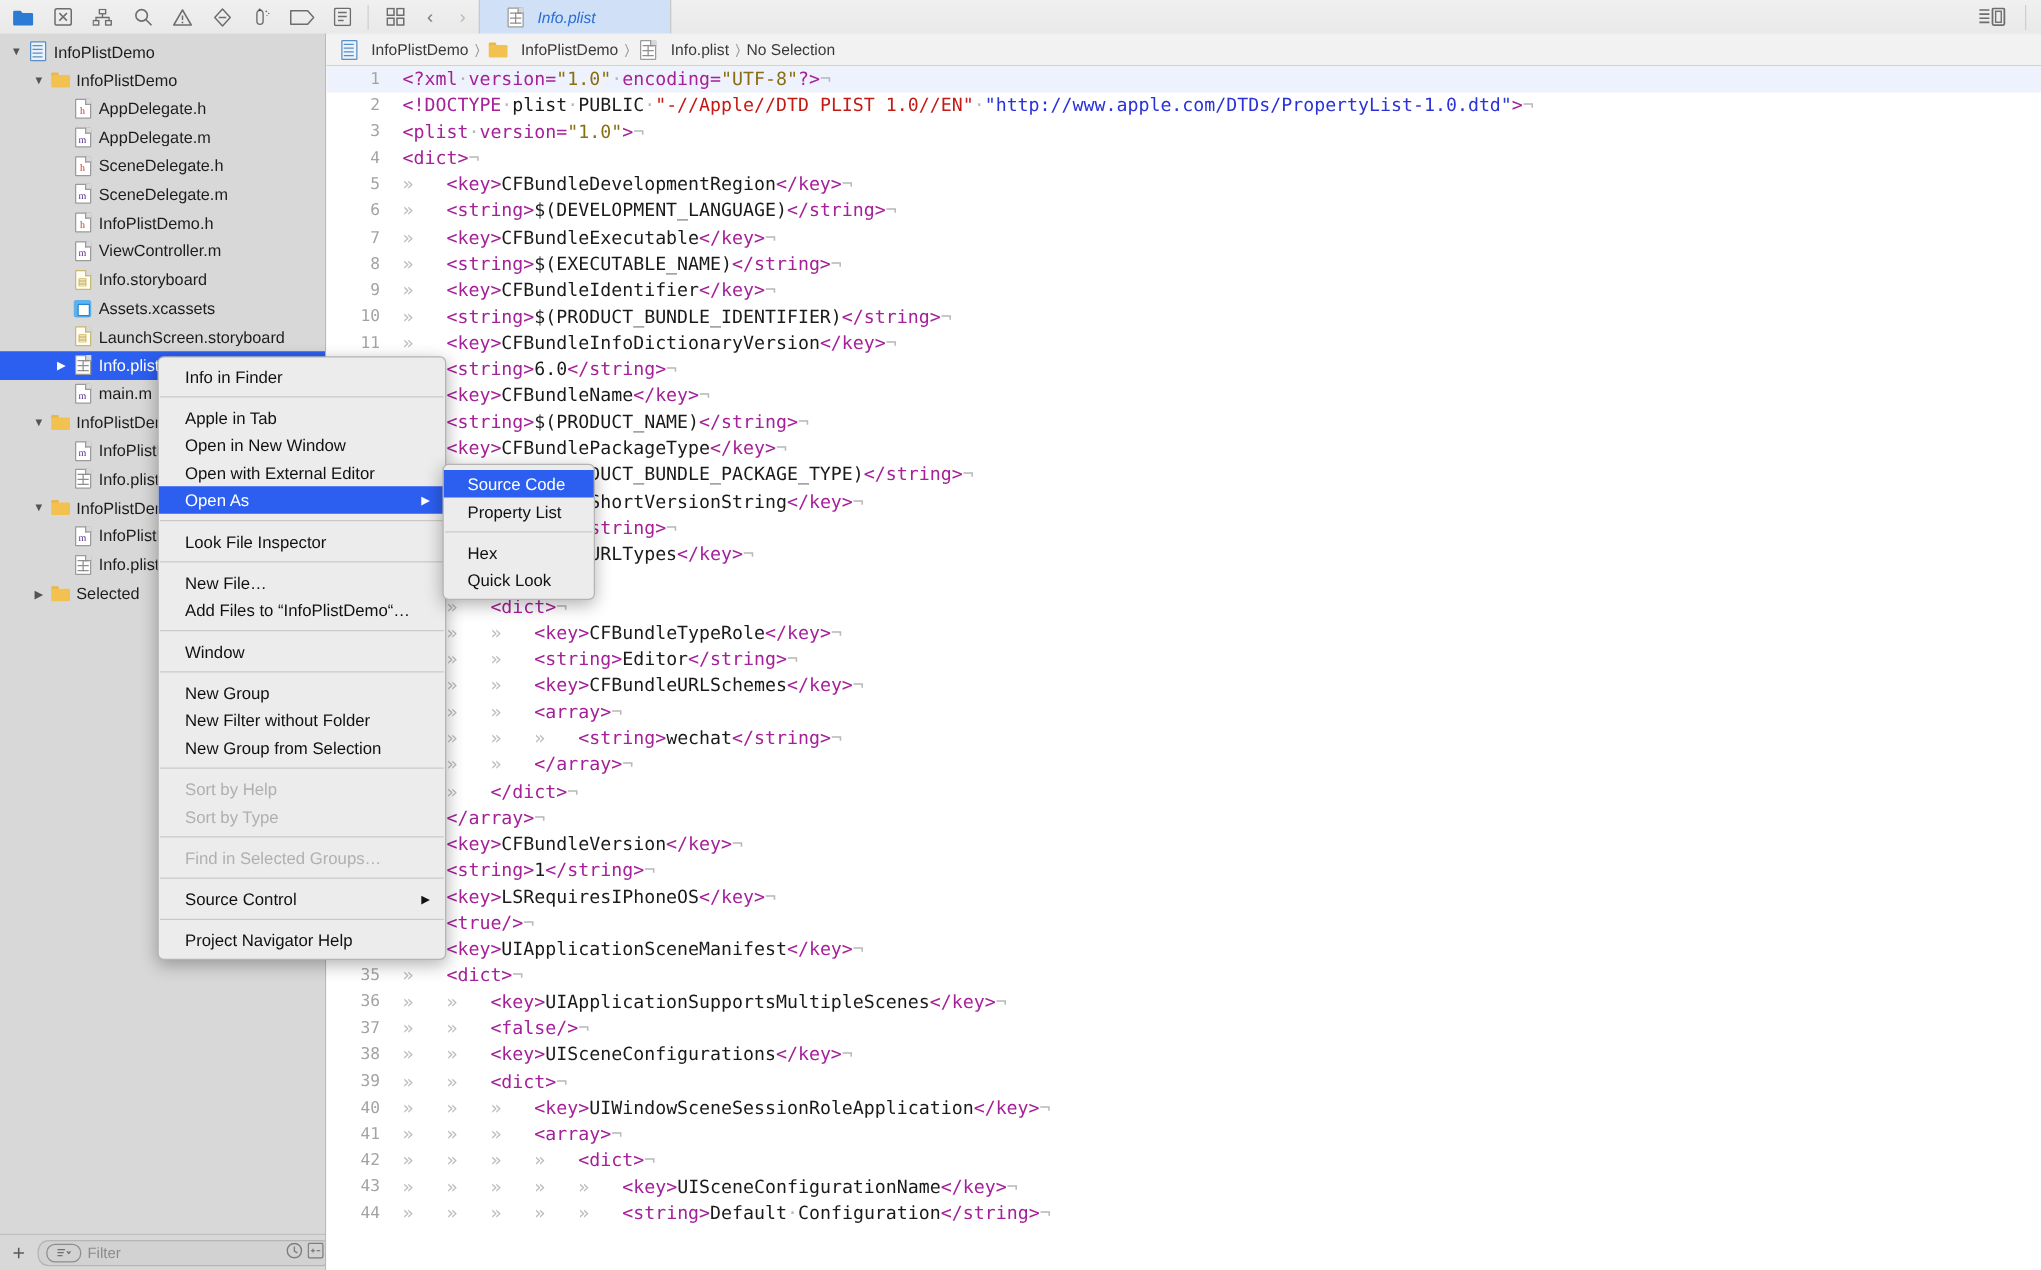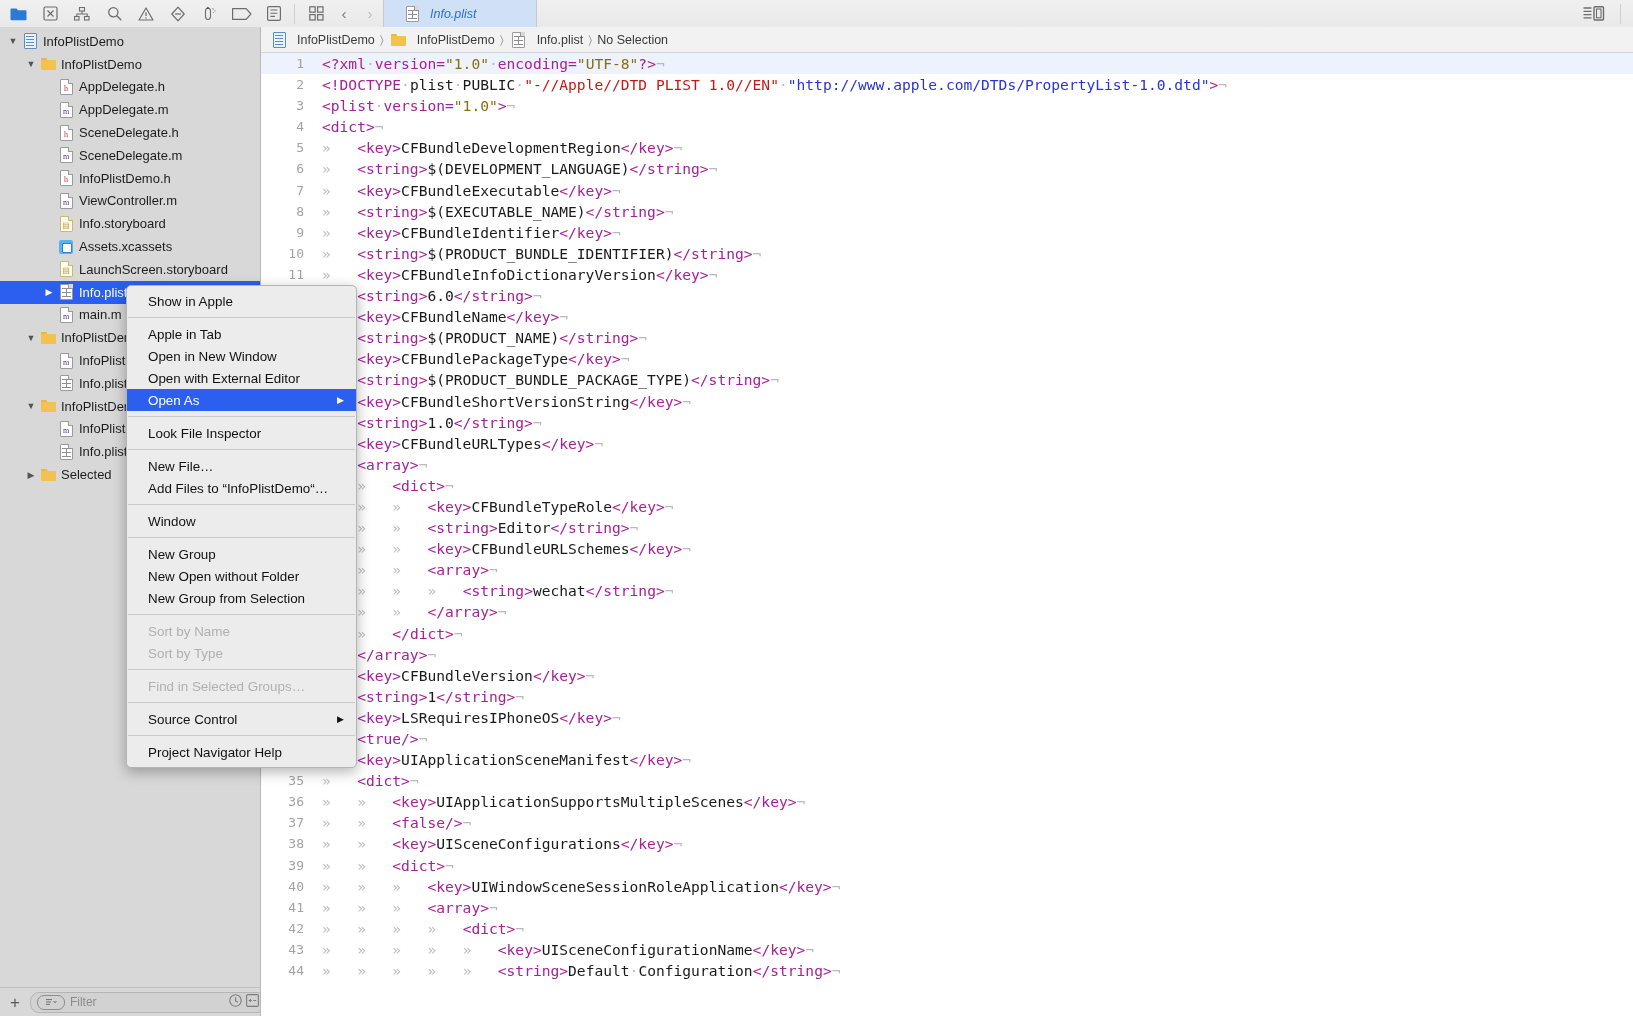--- a/index.html
+++ b/index.html
@@ -591,21 +591,21 @@
         <span class="chev">〉</span>
         <span class="crumb">
           <span>No Selection</span>
         </span>
       </div>
     <div class="code" id="code"><div class="cline cur"><span class="gut">1</span><span class="ctext"><span class="tag">&lt;?xml</span><span class="inv">·</span><span class="tag">version=</span><span class="attr">"1.0"</span><span class="inv">·</span><span class="tag">encoding=</span><span class="attr">"UTF-8"</span><span class="tag">?&gt;</span><span class="inv">¬</span></span></div><div class="cline"><span class="gut">2</span><span class="ctext"><span class="tag">&lt;!DOCTYPE</span><span class="inv">·</span><span class="txt">plist</span><span class="inv">·</span><span class="txt">PUBLIC</span><span class="inv">·</span><span class="str">"-//Apple//DTD PLIST 1.0//EN"</span><span class="inv">·</span><span class="url">"http://www.apple.com/DTDs/PropertyList-1.0.dtd"</span><span class="tag">&gt;</span><span class="inv">¬</span></span></div><div class="cline"><span class="gut">3</span><span class="ctext"><span class="tag">&lt;plist</span><span class="inv">·</span><span class="tag">version=</span><span class="attr">"1.0"</span><span class="tag">&gt;</span><span class="inv">¬</span></span></div><div class="cline"><span class="gut">4</span><span class="ctext"><span class="tag">&lt;dict&gt;</span><span class="inv">¬</span></span></div><div class="cline"><span class="gut">5</span><span class="ctext"><span class="tabm">»</span>   <span class="tag">&lt;key&gt;</span><span class="txt">CFBundleDevelopmentRegion</span><span class="tag">&lt;/key&gt;</span><span class="inv">¬</span></span></div><div class="cline"><span class="gut">6</span><span class="ctext"><span class="tabm">»</span>   <span class="tag">&lt;string&gt;</span><span class="txt">$(DEVELOPMENT_LANGUAGE)</span><span class="tag">&lt;/string&gt;</span><span class="inv">¬</span></span></div><div class="cline"><span class="gut">7</span><span class="ctext"><span class="tabm">»</span>   <span class="tag">&lt;key&gt;</span><span class="txt">CFBundleExecutable</span><span class="tag">&lt;/key&gt;</span><span class="inv">¬</span></span></div><div class="cline"><span class="gut">8</span><span class="ctext"><span class="tabm">»</span>   <span class="tag">&lt;string&gt;</span><span class="txt">$(EXECUTABLE_NAME)</span><span class="tag">&lt;/string&gt;</span><span class="inv">¬</span></span></div><div class="cline"><span class="gut">9</span><span class="ctext"><span class="tabm">»</span>   <span class="tag">&lt;key&gt;</span><span class="txt">CFBundleIdentifier</span><span class="tag">&lt;/key&gt;</span><span class="inv">¬</span></span></div><div class="cline"><span class="gut">10</span><span class="ctext"><span class="tabm">»</span>   <span class="tag">&lt;string&gt;</span><span class="txt">$(PRODUCT_BUNDLE_IDENTIFIER)</span><span class="tag">&lt;/string&gt;</span><span class="inv">¬</span></span></div><div class="cline"><span class="gut">11</span><span class="ctext"><span class="tabm">»</span>   <span class="tag">&lt;key&gt;</span><span class="txt">CFBundleInfoDictionaryVersion</span><span class="tag">&lt;/key&gt;</span><span class="inv">¬</span></span></div><div class="cline"><span class="gut">12</span><span class="ctext"><span class="tabm">»</span>   <span class="tag">&lt;string&gt;</span><span class="txt">6.0</span><span class="tag">&lt;/string&gt;</span><span class="inv">¬</span></span></div><div class="cline"><span class="gut">13</span><span class="ctext"><span class="tabm">»</span>   <span class="tag">&lt;key&gt;</span><span class="txt">CFBundleName</span><span class="tag">&lt;/key&gt;</span><span class="inv">¬</span></span></div><div class="cline"><span class="gut">14</span><span class="ctext"><span class="tabm">»</span>   <span class="tag">&lt;string&gt;</span><span class="txt">$(PRODUCT_NAME)</span><span class="tag">&lt;/string&gt;</span><span class="inv">¬</span></span></div><div class="cline"><span class="gut">15</span><span class="ctext"><span class="tabm">»</span>   <span class="tag">&lt;key&gt;</span><span class="txt">CFBundlePackageType</span><span class="tag">&lt;/key&gt;</span><span class="inv">¬</span></span></div><div class="cline"><span class="gut">16</span><span class="ctext"><span class="tabm">»</span>   <span class="tag">&lt;string&gt;</span><span class="txt">$(PRODUCT_BUNDLE_PACKAGE_TYPE)</span><span class="tag">&lt;/string&gt;</span><span class="inv">¬</span></span></div><div class="cline"><span class="gut">17</span><span class="ctext"><span class="tabm">»</span>   <span class="tag">&lt;key&gt;</span><span class="txt">CFBundleShortVersionString</span><span class="tag">&lt;/key&gt;</span><span class="inv">¬</span></span></div><div class="cline"><span class="gut">18</span><span class="ctext"><span class="tabm">»</span>   <span class="tag">&lt;string&gt;</span><span class="txt">1.0</span><span class="tag">&lt;/string&gt;</span><span class="inv">¬</span></span></div><div class="cline"><span class="gut">19</span><span class="ctext"><span class="tabm">»</span>   <span class="tag">&lt;key&gt;</span><span class="txt">CFBundleURLTypes</span><span class="tag">&lt;/key&gt;</span><span class="inv">¬</span></span></div><div class="cline"><span class="gut">20</span><span class="ctext"><span class="tabm">»</span>   <span class="tag">&lt;array&gt;</span><span class="inv">¬</span></span></div><div class="cline"><span class="gut">21</span><span class="ctext"><span class="tabm">»</span>   <span class="tabm">»</span>   <span class="tag">&lt;dict&gt;</span><span class="inv">¬</span></span></div><div class="cline"><span class="gut">22</span><span class="ctext"><span class="tabm">»</span>   <span class="tabm">»</span>   <span class="tabm">»</span>   <span class="tag">&lt;key&gt;</span><span class="txt">CFBundleTypeRole</span><span class="tag">&lt;/key&gt;</span><span class="inv">¬</span></span></div><div class="cline"><span class="gut">23</span><span class="ctext"><span class="tabm">»</span>   <span class="tabm">»</span>   <span class="tabm">»</span>   <span class="tag">&lt;string&gt;</span><span class="txt">Editor</span><span class="tag">&lt;/string&gt;</span><span class="inv">¬</span></span></div><div class="cline"><span class="gut">24</span><span class="ctext"><span class="tabm">»</span>   <span class="tabm">»</span>   <span class="tabm">»</span>   <span class="tag">&lt;key&gt;</span><span class="txt">CFBundleURLSchemes</span><span class="tag">&lt;/key&gt;</span><span class="inv">¬</span></span></div><div class="cline"><span class="gut">25</span><span class="ctext"><span class="tabm">»</span>   <span class="tabm">»</span>   <span class="tabm">»</span>   <span class="tag">&lt;array&gt;</span><span class="inv">¬</span></span></div><div class="cline"><span class="gut">26</span><span class="ctext"><span class="tabm">»</span>   <span class="tabm">»</span>   <span class="tabm">»</span>   <span class="tabm">»</span>   <span class="tag">&lt;string&gt;</span><span class="txt">wechat</span><span class="tag">&lt;/string&gt;</span><span class="inv">¬</span></span></div><div class="cline"><span class="gut">27</span><span class="ctext"><span class="tabm">»</span>   <span class="tabm">»</span>   <span class="tabm">»</span>   <span class="tag">&lt;/array&gt;</span><span class="inv">¬</span></span></div><div class="cline"><span class="gut">28</span><span class="ctext"><span class="tabm">»</span>   <span class="tabm">»</span>   <span class="tag">&lt;/dict&gt;</span><span class="inv">¬</span></span></div><div class="cline"><span class="gut">29</span><span class="ctext"><span class="tabm">»</span>   <span class="tag">&lt;/array&gt;</span><span class="inv">¬</span></span></div><div class="cline"><span class="gut">30</span><span class="ctext"><span class="tabm">»</span>   <span class="tag">&lt;key&gt;</span><span class="txt">CFBundleVersion</span><span class="tag">&lt;/key&gt;</span><span class="inv">¬</span></span></div><div class="cline"><span class="gut">31</span><span class="ctext"><span class="tabm">»</span>   <span class="tag">&lt;string&gt;</span><span class="txt">1</span><span class="tag">&lt;/string&gt;</span><span class="inv">¬</span></span></div><div class="cline"><span class="gut">32</span><span class="ctext"><span class="tabm">»</span>   <span class="tag">&lt;key&gt;</span><span class="txt">LSRequiresIPhoneOS</span><span class="tag">&lt;/key&gt;</span><span class="inv">¬</span></span></div><div class="cline"><span class="gut">33</span><span class="ctext"><span class="tabm">»</span>   <span class="tag">&lt;true/&gt;</span><span class="inv">¬</span></span></div><div class="cline"><span class="gut">34</span><span class="ctext"><span class="tabm">»</span>   <span class="tag">&lt;key&gt;</span><span class="txt">UIApplicationSceneManifest</span><span class="tag">&lt;/key&gt;</span><span class="inv">¬</span></span></div><div class="cline"><span class="gut">35</span><span class="ctext"><span class="tabm">»</span>   <span class="tag">&lt;dict&gt;</span><span class="inv">¬</span></span></div><div class="cline"><span class="gut">36</span><span class="ctext"><span class="tabm">»</span>   <span class="tabm">»</span>   <span class="tag">&lt;key&gt;</span><span class="txt">UIApplicationSupportsMultipleScenes</span><span class="tag">&lt;/key&gt;</span><span class="inv">¬</span></span></div><div class="cline"><span class="gut">37</span><span class="ctext"><span class="tabm">»</span>   <span class="tabm">»</span>   <span class="tag">&lt;false/&gt;</span><span class="inv">¬</span></span></div><div class="cline"><span class="gut">38</span><span class="ctext"><span class="tabm">»</span>   <span class="tabm">»</span>   <span class="tag">&lt;key&gt;</span><span class="txt">UISceneConfigurations</span><span class="tag">&lt;/key&gt;</span><span class="inv">¬</span></span></div><div class="cline"><span class="gut">39</span><span class="ctext"><span class="tabm">»</span>   <span class="tabm">»</span>   <span class="tag">&lt;dict&gt;</span><span class="inv">¬</span></span></div><div class="cline"><span class="gut">40</span><span class="ctext"><span class="tabm">»</span>   <span class="tabm">»</span>   <span class="tabm">»</span>   <span class="tag">&lt;key&gt;</span><span class="txt">UIWindowSceneSessionRoleApplication</span><span class="tag">&lt;/key&gt;</span><span class="inv">¬</span></span></div><div class="cline"><span class="gut">41</span><span class="ctext"><span class="tabm">»</span>   <span class="tabm">»</span>   <span class="tabm">»</span>   <span class="tag">&lt;array&gt;</span><span class="inv">¬</span></span></div><div class="cline"><span class="gut">42</span><span class="ctext"><span class="tabm">»</span>   <span class="tabm">»</span>   <span class="tabm">»</span>   <span class="tabm">»</span>   <span class="tag">&lt;dict&gt;</span><span class="inv">¬</span></span></div><div class="cline"><span class="gut">43</span><span class="ctext"><span class="tabm">»</span>   <span class="tabm">»</span>   <span class="tabm">»</span>   <span class="tabm">»</span>   <span class="tabm">»</span>   <span class="tag">&lt;key&gt;</span><span class="txt">UISceneConfigurationName</span><span class="tag">&lt;/key&gt;</span><span class="inv">¬</span></span></div><div class="cline"><span class="gut">44</span><span class="ctext"><span class="tabm">»</span>   <span class="tabm">»</span>   <span class="tabm">»</span>   <span class="tabm">»</span>   <span class="tabm">»</span>   <span class="tag">&lt;string&gt;</span><span class="txt">Default</span><span class="inv">·</span><span class="txt">Configuration</span><span class="tag">&lt;/string&gt;</span><span class="inv">¬</span></span></div></div>
   </div>
 
   <div class="ctxmenu" id="ctxmenu">
       <div class="mi">
-        <span>Show in Apple</span>
+        <span>Info in Finder</span>
       </div>
       <div class="msep"></div>
       <div class="mi">
         <span>Apple in Tab</span>
       </div>
       <div class="mi">
         <span>Open in New Window</span>
       </div>
       <div class="mi">
         <span>Open with External Editor</span>
@@ -627,40 +627,55 @@
       </div>
       <div class="msep"></div>
       <div class="mi">
         <span>Window</span>
       </div>
       <div class="msep"></div>
       <div class="mi">
         <span>New Group</span>
       </div>
       <div class="mi">
-        <span>New Open without Folder</span>
+        <span>New Filter without Folder</span>
       </div>
       <div class="mi">
         <span>New Group from Selection</span>
       </div>
       <div class="msep"></div>
       <div class="mi dis">
-        <span>Sort by Name</span>
+        <span>Sort by Help</span>
       </div>
       <div class="mi dis">
         <span>Sort by Type</span>
       </div>
       <div class="msep"></div>
       <div class="mi dis">
         <span>Find in Selected Groups…</span>
       </div>
       <div class="msep"></div>
       <div class="mi">
         <span>Source Control</span>
         <span class="sub">▶</span>
       </div>
       <div class="msep"></div>
       <div class="mi">
         <span>Project Navigator Help</span>
       </div>
     </div>
+  <div class="submenu" id="submenu">
+      <div class="mi hl">
+        <span>Source Code</span>
+      </div>
+      <div class="mi">
+        <span>Property List</span>
+      </div>
+      <div class="msep"></div>
+      <div class="mi">
+        <span>Hex</span>
+      </div>
+      <div class="mi">
+        <span>Quick Look</span>
+      </div>
+    </div>
 
 </div>
 
 </body></html>

